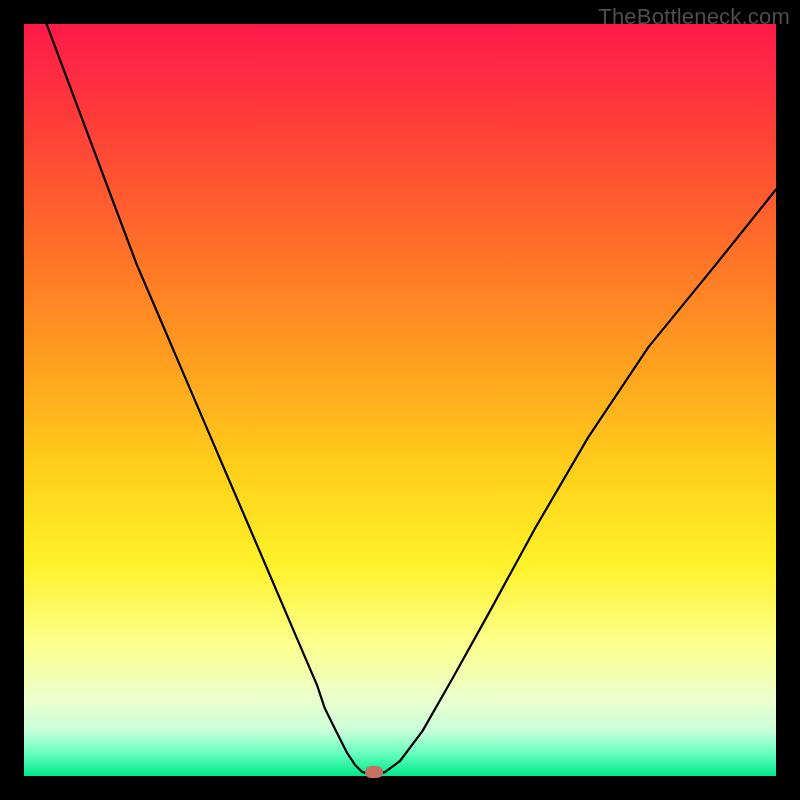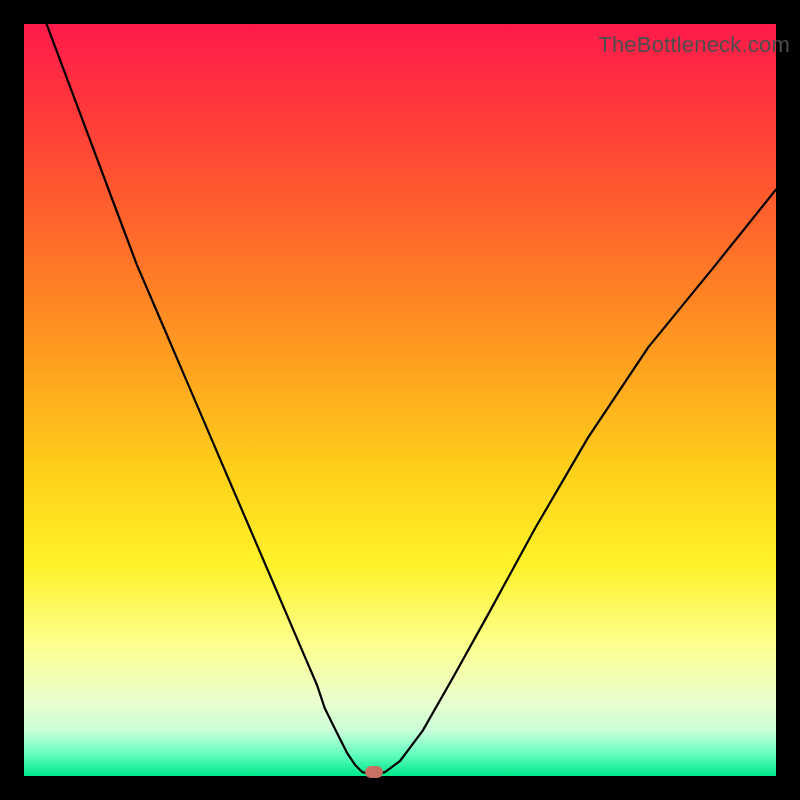--- a/index.html
+++ b/index.html
@@ -39,21 +39,20 @@
       #00e88a 100%);
   }
   .watermark {
     position: absolute;
     top: 4px;
     right: 10px;
     color: #4e4e4e;
     font-size: 22px;
     font-weight: 500;
     letter-spacing: 0.2px;
-    margin-top: 28px;
   }
   svg.curve {
     position: absolute;
     left: 0;
     top: 0;
     width: 752px;
     height: 752px;
   }
   .marker {
     position: absolute;

